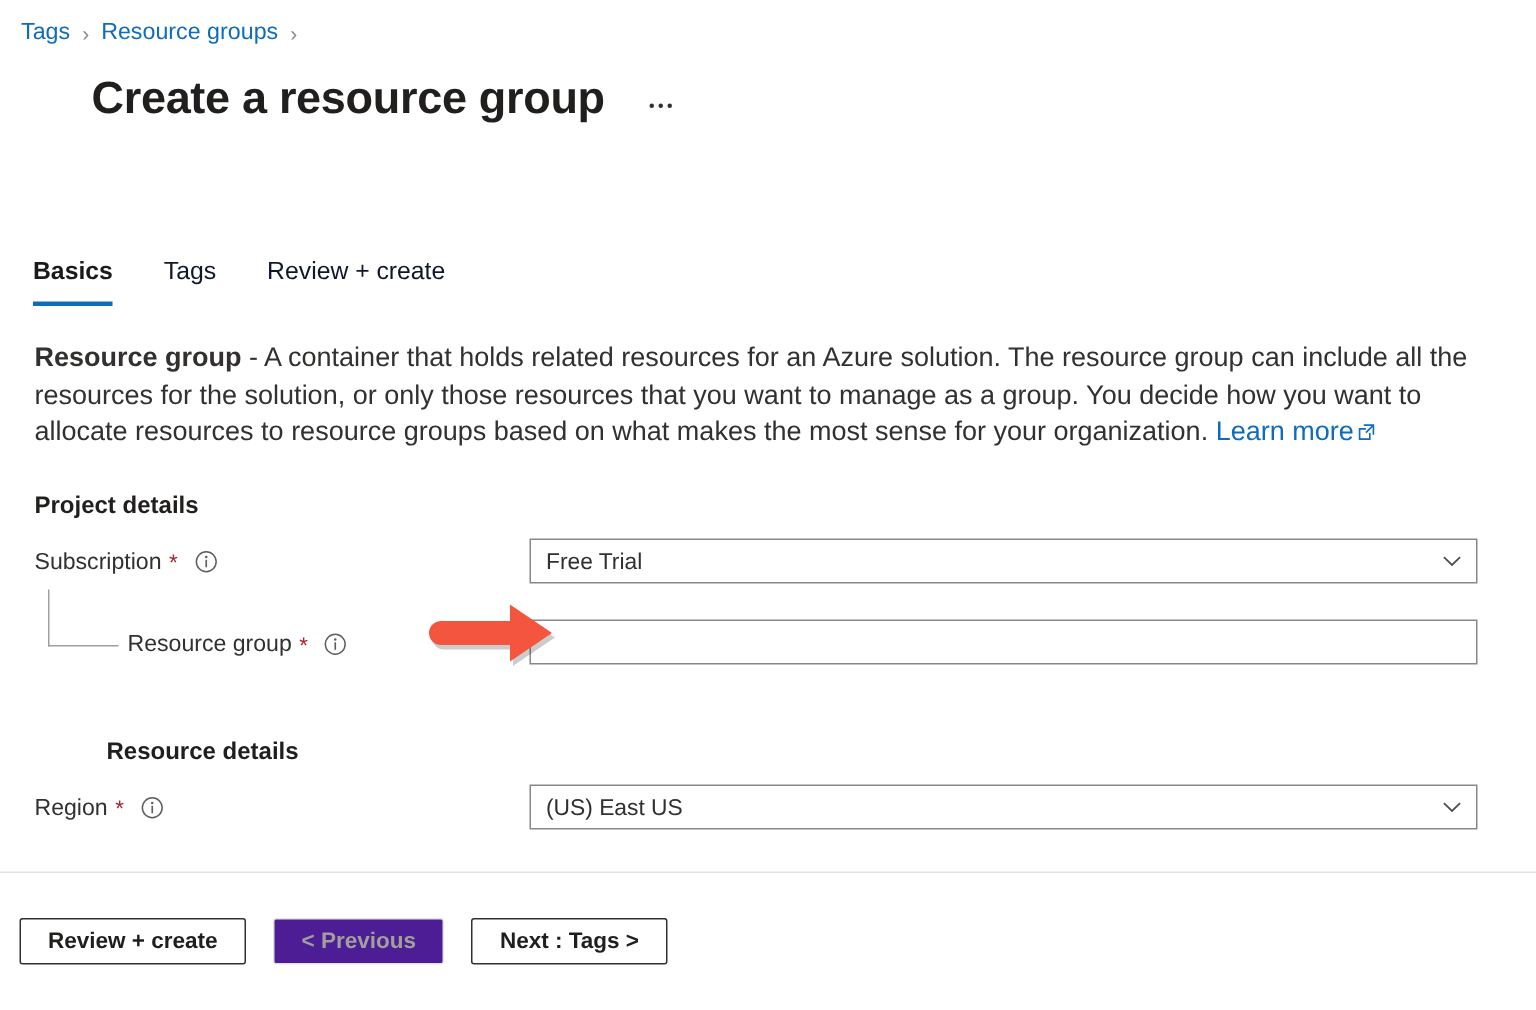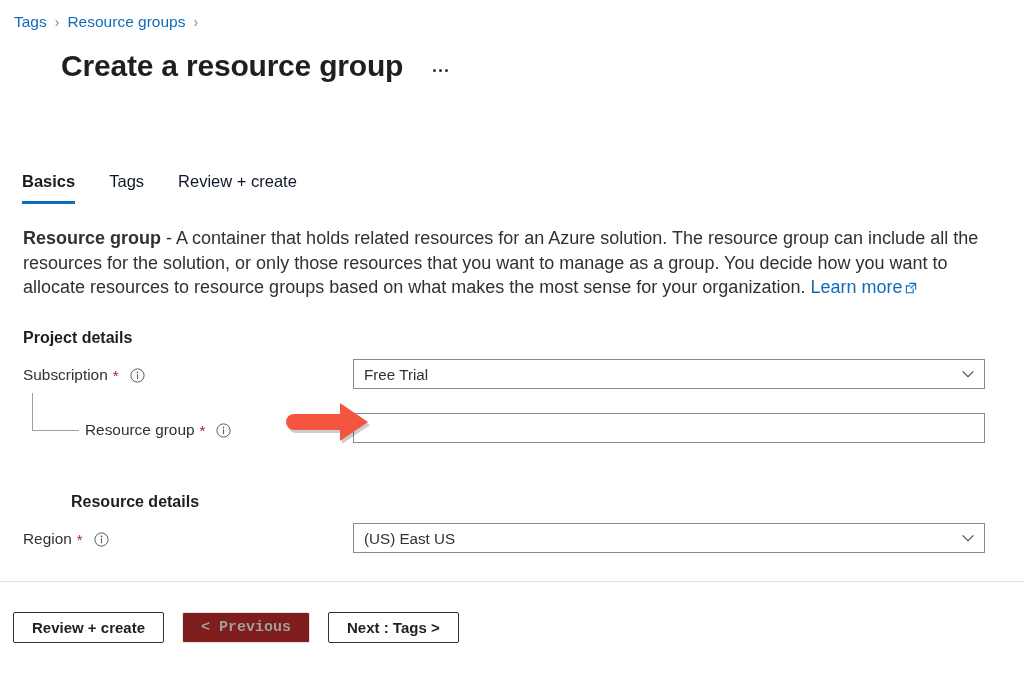--- a/index.html
+++ b/index.html
@@ -238,24 +238,23 @@
     font-size: 15px;
     font-weight: 600;
     padding: 0 18px;
     margin-right: 18px;
     cursor: pointer;
     border-radius: 2px;
     white-space: nowrap;
   }
   .btn.disabled {
     border-color: #e6e4e2;
-    background: #7f1d1d;
+    background: #4c1d95;
     color: #a19f9d;
     cursor: default;
-    font-family: Liberation Mono, monospace;
   }
 
   
   .annot-arrow {
     position: absolute;
     left: 286px;
     top: 398px;
     width: 100px;
     height: 50px;
     pointer-events: none;

